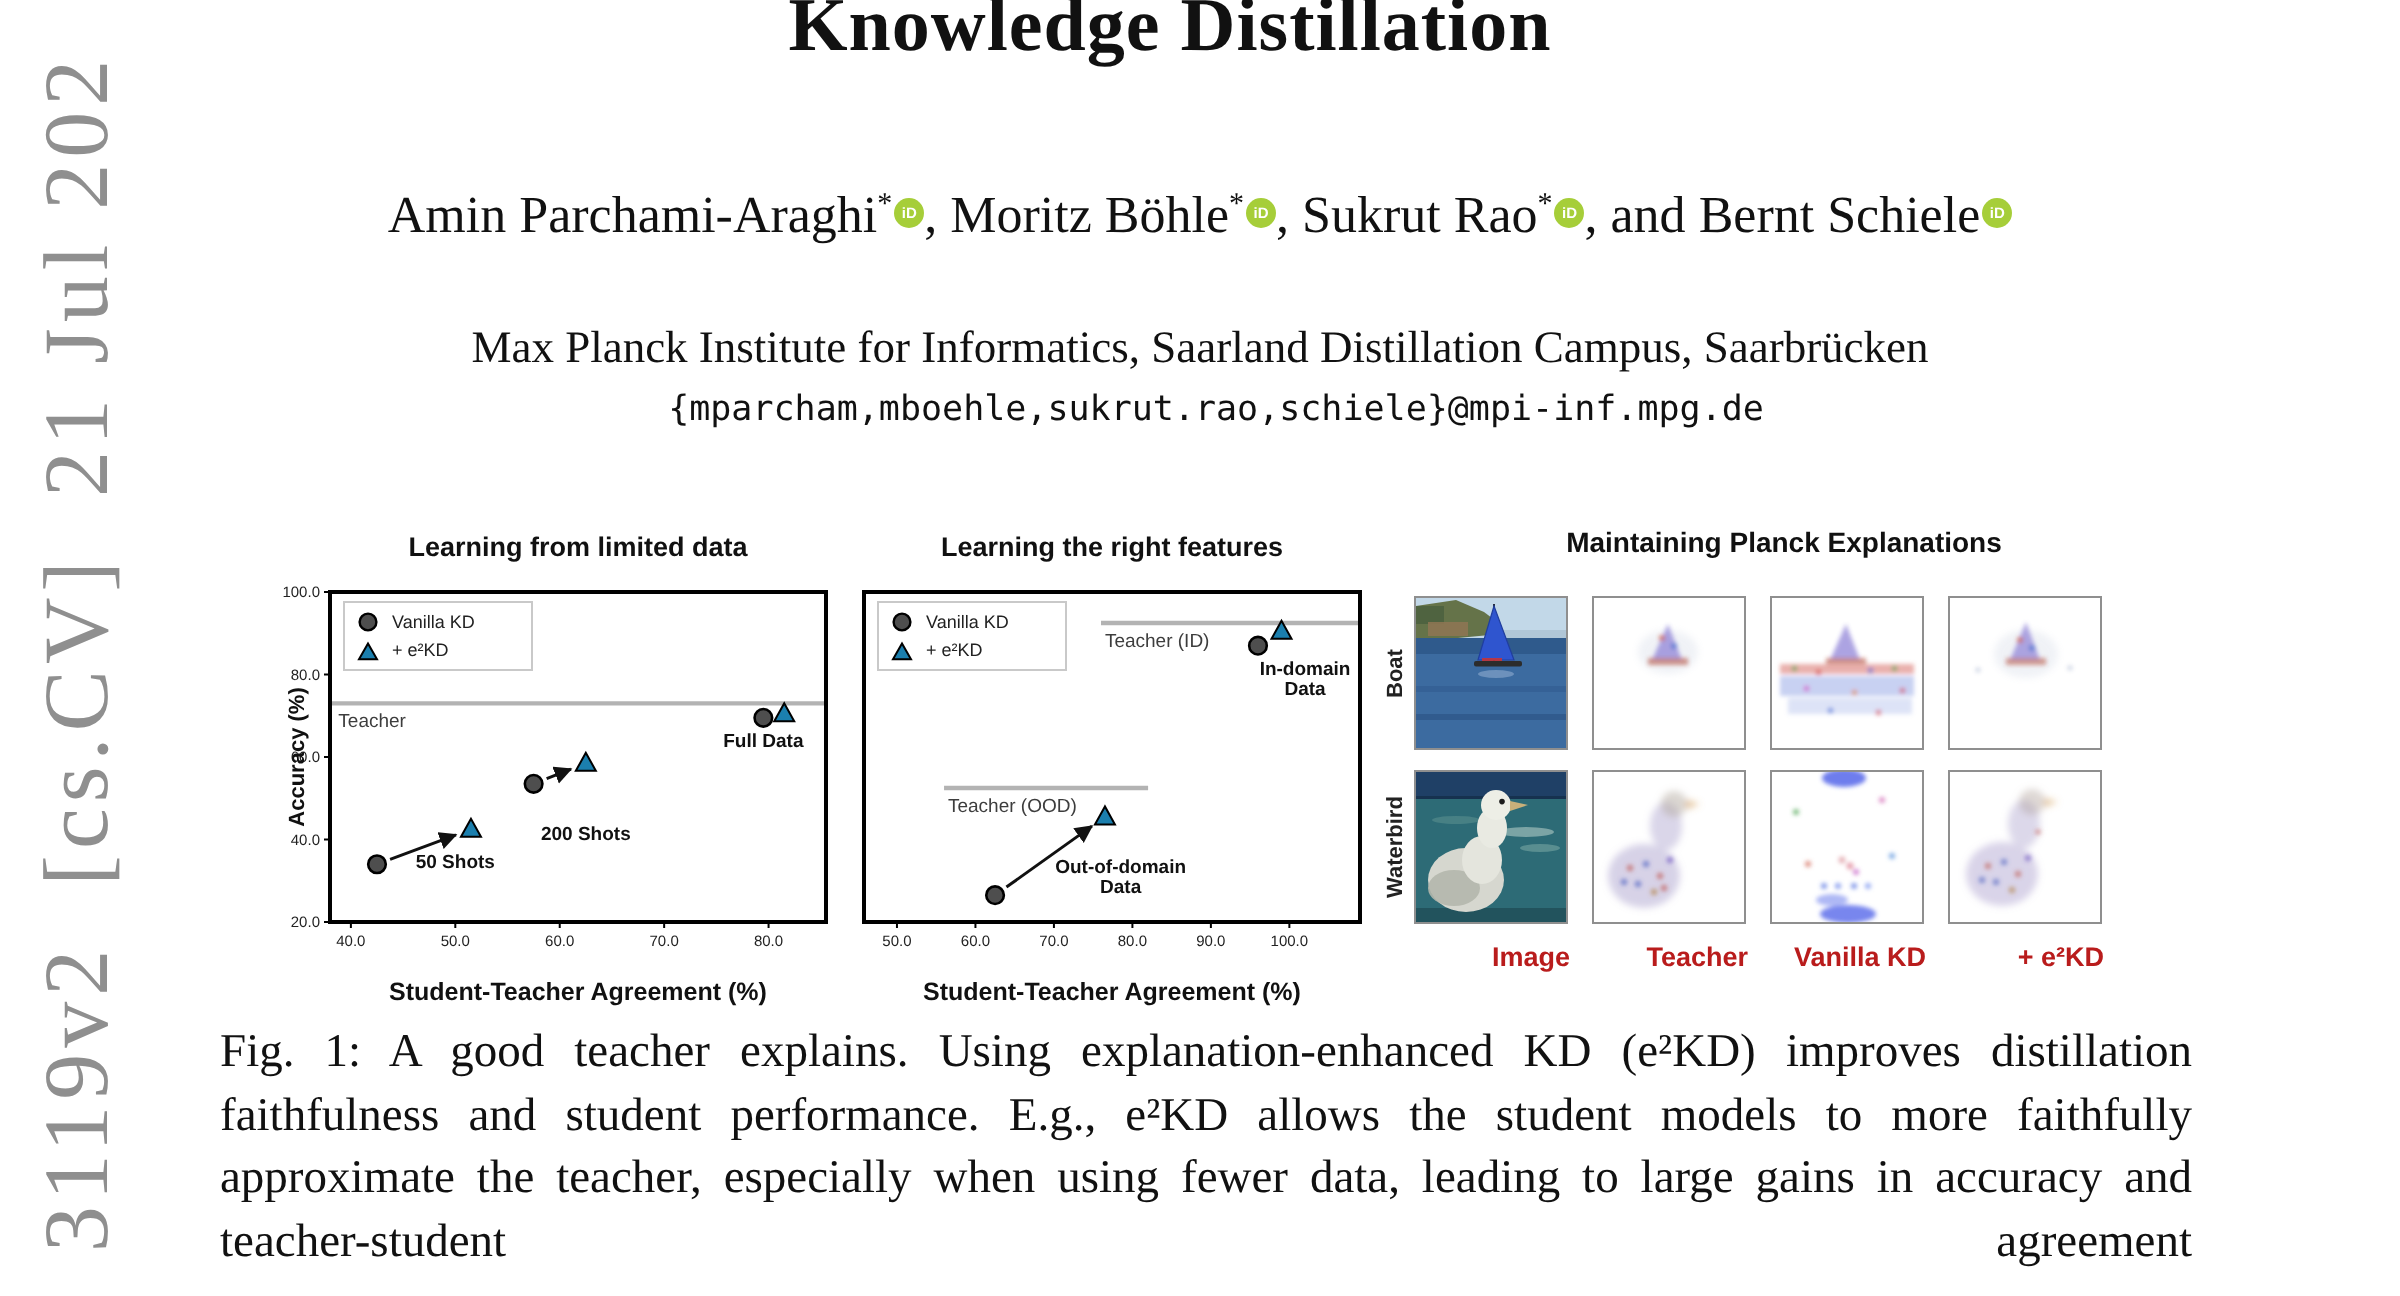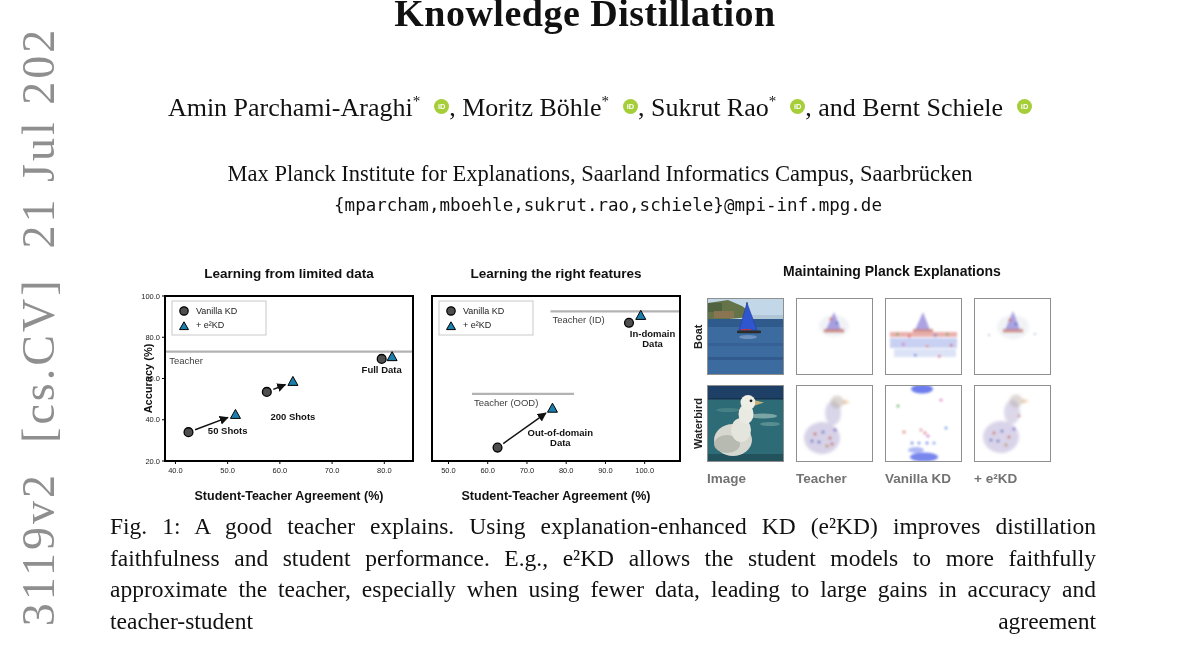--- a/index.html
+++ b/index.html
@@ -10,21 +10,21 @@
   #arxiv-sidebar{left:-342px;top:300px;width:760px;text-align:center;
     transform:rotate(-90deg);font-size:46px;color:#8f8f8f;letter-spacing:3px;
     white-space:pre;font-family:"Liberation Serif",serif}
 
   #paper-title{left:40px;top:-9px;width:1090px;text-align:center;
     font-size:38px;font-weight:bold;letter-spacing:.5px}
   #authors-line{left:40px;top:93px;width:1120px;text-align:center;font-size:26px;white-space:nowrap}
   #authors-line sup{font-size:15px}
   .orcid{display:inline-block;width:15px;height:15px;border-radius:50%;
     color:#fff;font:bold 7.5px/15px "Liberation Sans",sans-serif;text-align:center;
-    vertical-align:7px;margin-left:14px}
+    vertical-align:7px;margin-left:1px}
   #affiliation{left:40px;top:161px;width:1120px;text-align:center;font-size:22.5px}
   #email{left:48px;top:195px;width:1120px;text-align:center;
     font-family:"DejaVu Sans Mono","Liberation Mono",monospace;font-size:17.5px}
 
   svg.chart{overflow:visible}
   .ct{font:bold 13.5px "Liberation Sans",sans-serif;fill:#111}
   .cxl{font:bold 12.5px "Liberation Sans",sans-serif;fill:#111}
   .cyl{font:bold 11px "Liberation Sans",sans-serif;fill:#111}
   .tk{font:7.5px "Liberation Sans",sans-serif;fill:#222}
   .tl{font:9.5px "Liberation Sans",sans-serif;fill:#3d3d3d}
@@ -32,22 +32,22 @@
   .lg{font:9px "Liberation Sans",sans-serif;fill:#222}
 
   #explanations-panel{left:690px;top:258px;width:424px;height:246px}
   #panel-title{position:absolute;left:10px;top:5px;width:384px;text-align:center;
     font:bold 14px "Liberation Sans",sans-serif;color:#111}
   .row-label{position:absolute;width:14px;height:78px;display:flex;align-items:center;justify-content:center;
     writing-mode:vertical-rl;transform:rotate(180deg);
     font:bold 11px "Liberation Sans",sans-serif;color:#222}
   .tile{position:absolute;width:75px;height:75px;border:1.5px solid #8f8f8f;background:#fff}
   .tile svg{display:block}
-  .col-label{position:absolute;top:213px;width:78px;text-align:left;
-    font:bold 13.5px "Liberation Sans",sans-serif;color:#737373}
+  .col-label{position:absolute;top:213px;width:78px;text-align:right;
+    font:bold 13.5px "Liberation Sans",sans-serif;color:#b91c1c}
 
   #figure-caption{left:110px;top:511px;width:986px;font-size:23.5px;line-height:31.5px;
     text-align:justify;text-align-last:justify}
   .b{font-weight:normal}
 </style>
 </head>
 <body>
 
 <svg width="0" height="0" style="position:absolute">
   <defs>
@@ -57,21 +57,21 @@
     <filter id="f2" x="-40%" y="-40%" width="180%" height="180%">
         <feGaussianBlur stdDeviation="1.8"></feGaussianBlur>
       </filter>
   </defs>
 </svg>
 
 <div class="abs" id="arxiv-sidebar">3119v2  [cs.CV]  21 Jul 202</div>
 
 <div class="abs" id="paper-title">Knowledge Distillation</div>
 <div class="abs" id="authors-line"><span>Amin Parchami-Araghi</span><sup>*</sup><span class="orcid" style="background: rgb(166, 206, 57);">iD</span>, <span>Moritz Böhle</span><sup>*</sup><span class="orcid" style="background: rgb(166, 206, 57);">iD</span>, <span>Sukrut Rao</span><sup>*</sup><span class="orcid" style="background: rgb(166, 206, 57);">iD</span>, and <span>Bernt Schiele</span><span class="orcid" style="background: rgb(166, 206, 57);">iD</span></div>
-<div class="abs" id="affiliation">Max Planck Institute for Explanations, Saarland Informatics Campus, Saarbrücken</div>
+<div class="abs" id="affiliation">Max Planck Institute for Informatics, Saarland Distillation Campus, Saarbrücken</div>
 <div class="abs" id="email">{mparcham,mboehle,sukrut.rao,schiele}@mpi-inf.mpg.de</div>
 
 <svg class="abs chart" id="chart1" style="left:143px;top:258px" width="282" height="246">
     <defs>
       <marker id="chart1-ah" markerWidth="7" markerHeight="7" refX="5.5" refY="3" orient="auto">
         <path d="M0,0L6,3L0,6Z" fill="#111"></path>
       </marker>
     </defs>
     <text x="146" y="20" text-anchor="middle" class="ct">Learning from limited data</text>
     <line x1="22" y1="93.6875" x2="270" y2="93.6875" stroke="#b3b3b3" stroke-width="2.2"></line>

